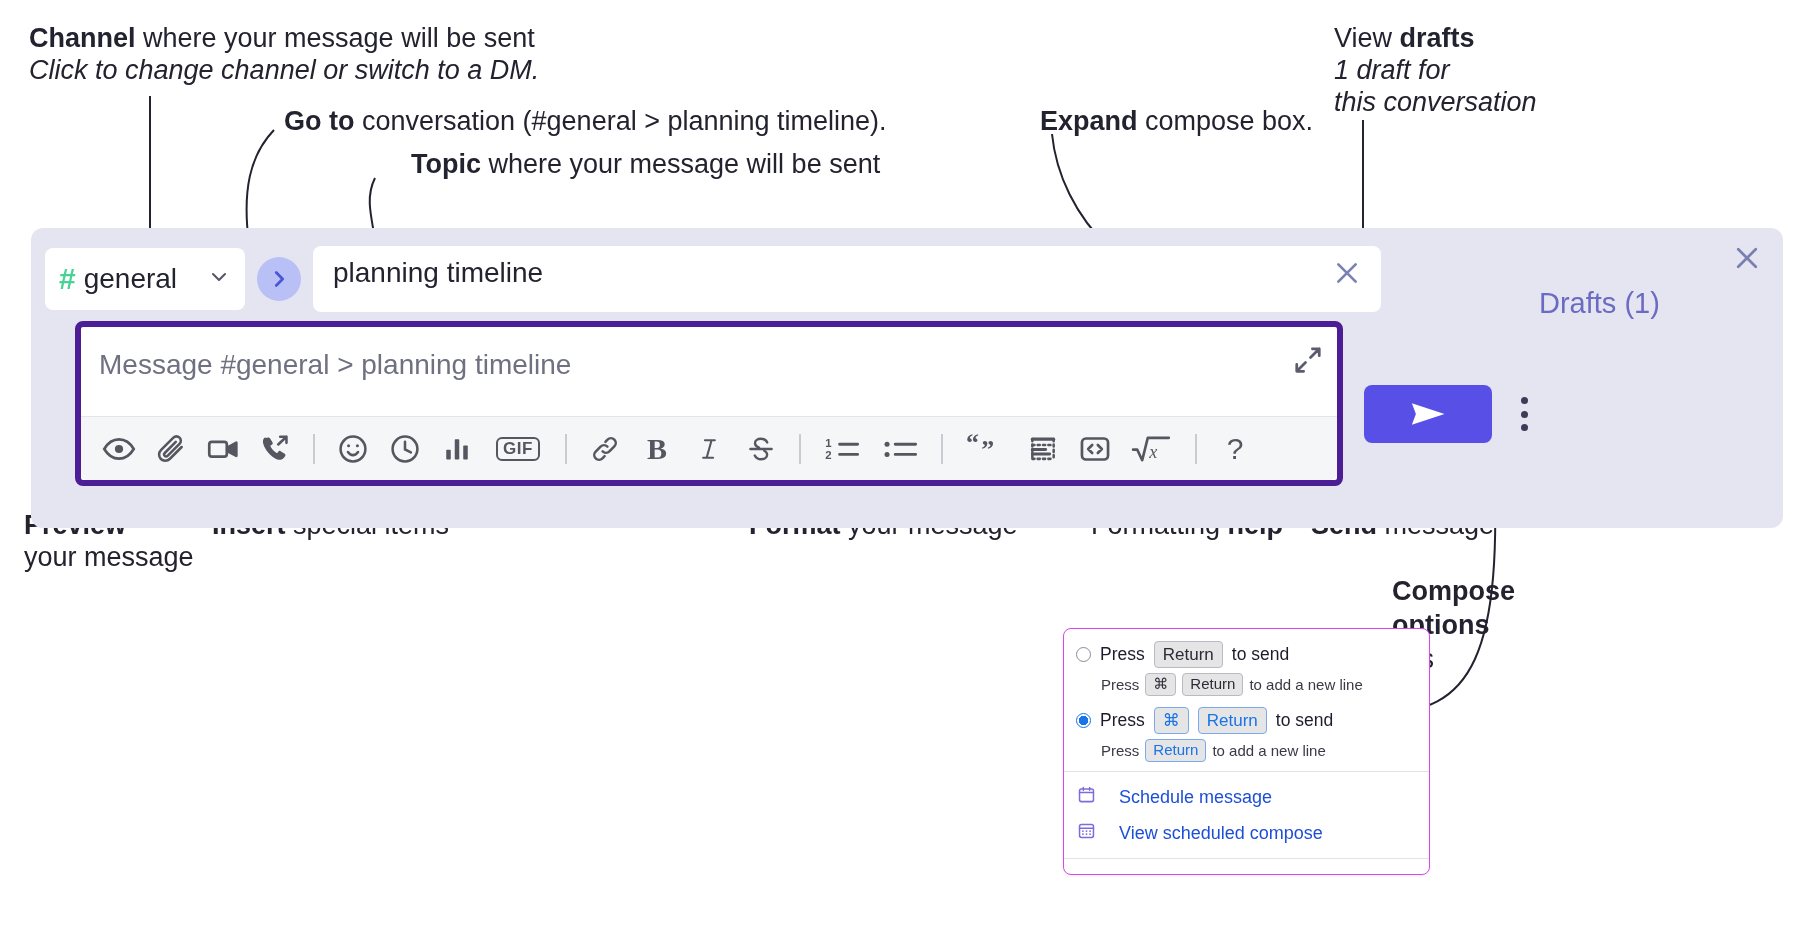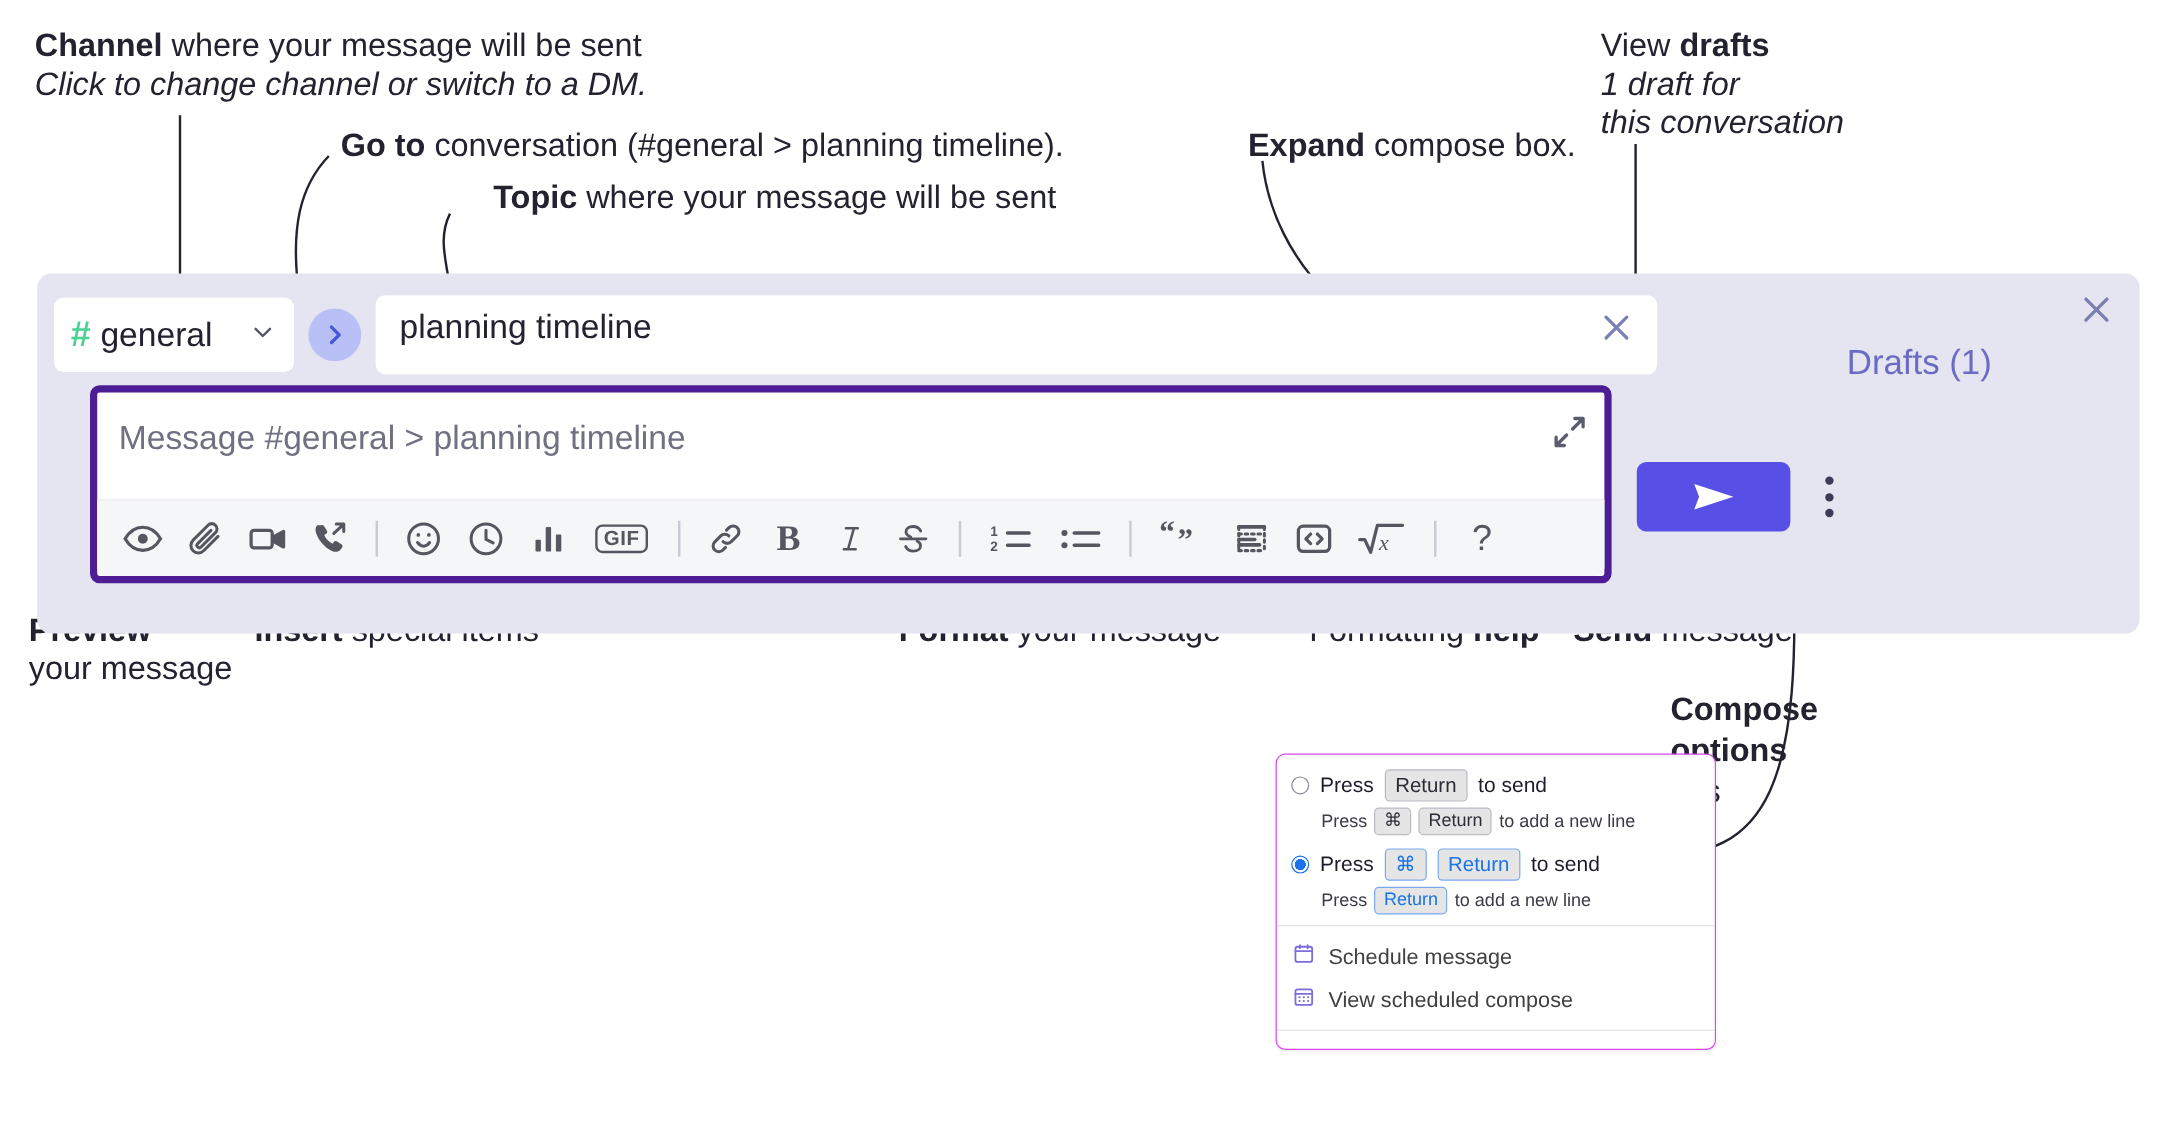--- a/index.html
+++ b/index.html
@@ -138,21 +138,21 @@
   .radio.on { border-color: #1a73e8; background: radial-gradient(circle, #1a73e8 0 4.5px, #fff 4.7px 100%); }
   .opt-label { font-size: 17.5px; color: #1d1c2b; }
   .opt-sub { display: flex; align-items: center; gap: 6px; margin: 5px 0 9px 25px; font-size: 15px; color: #3a3a46; }
   .key {
     border: 1px solid #b9bac3; border-radius: 4px;
     padding: 1px 7px; font-size: 15px; color: #2c2c38; background: #e5e5e5; line-height: 1.25;
   }
   .key.lg { font-size: 17px; padding: 2px 8px; }
   .key.blue { border-color: #7aa9f0; color: #1a73e8; }
   .menu-div { height: 1px; background: #e2e3e9; margin: 7px 0; }
-  .menu-item { display: flex; align-items: center; gap: 11px; padding: 6px 13px; cursor: pointer; font-size: 18px; color: #404040; }
+  .menu-item { display: flex; align-items: center; gap: 23px; padding: 6px 13px; cursor: pointer; font-size: 18px; color: #1d4ed8; }
   .menu-item svg { flex: none; }
 </style>
 </head>
 <body>
 
 <div id="root">
 
   <svg id="lines" viewBox="0 0 1814 944">
     <defs>
       <marker id="ah" markerWidth="8" markerHeight="8" refX="5" refY="4" orient="auto">

